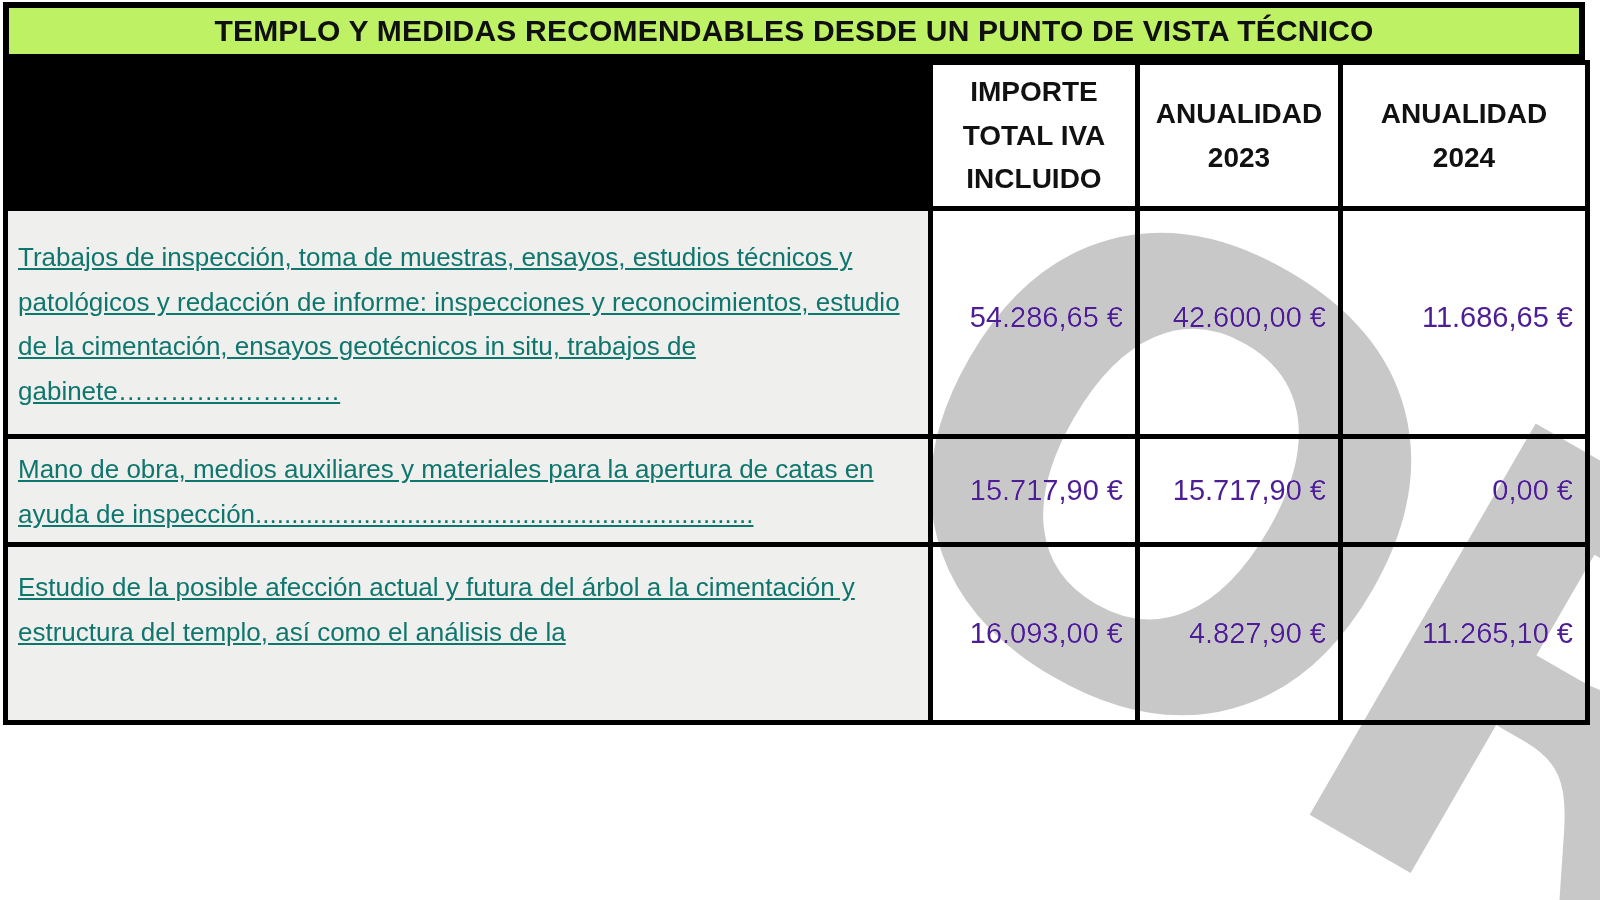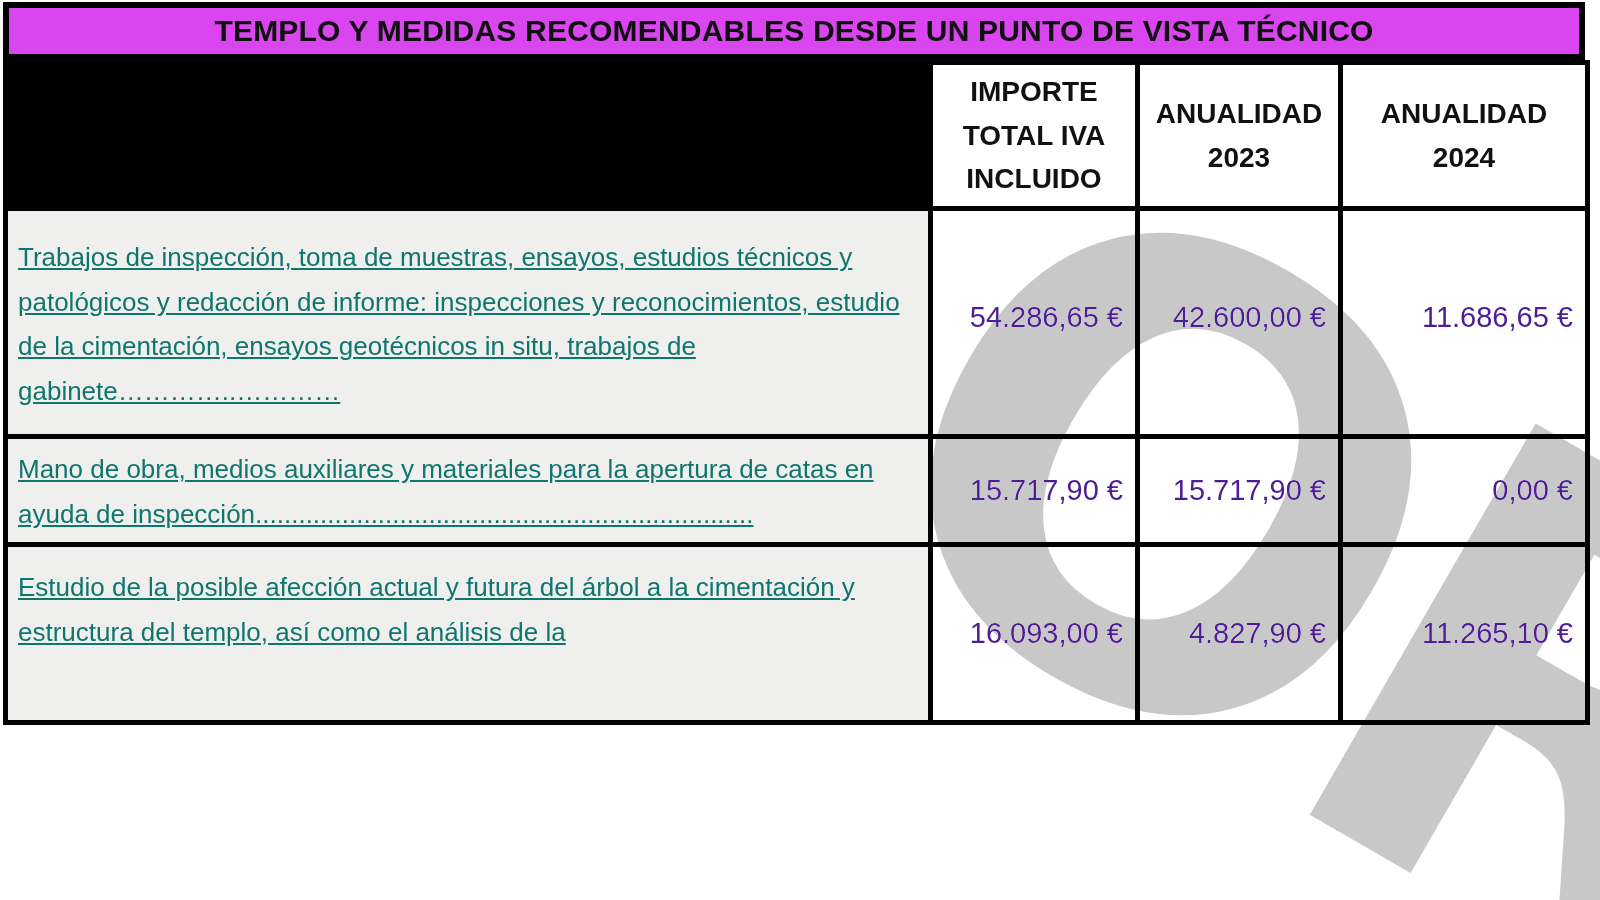--- a/index.html
+++ b/index.html
@@ -9,21 +9,21 @@
     font-family: "Liberation Sans", sans-serif;
   }
   .page {
     position: relative; width: 1600px; height: 900px;
     overflow: hidden; background: #ffffff;
   }
   .doc { position: absolute; left: 3px; top: 2px; width: 1582px; }
 
   .title-bar {
     border: 6px solid #000;
-    background: #d946ef;
+    background: #bef264;
     height: 58px;
     display: flex; align-items: center; justify-content: center;
     font-weight: bold; font-size: 30px; color: #101010;
     letter-spacing: 0.2px;
   }
 
   table.budget {
     border-collapse: collapse; table-layout: fixed;
     width: 100%;
   }

